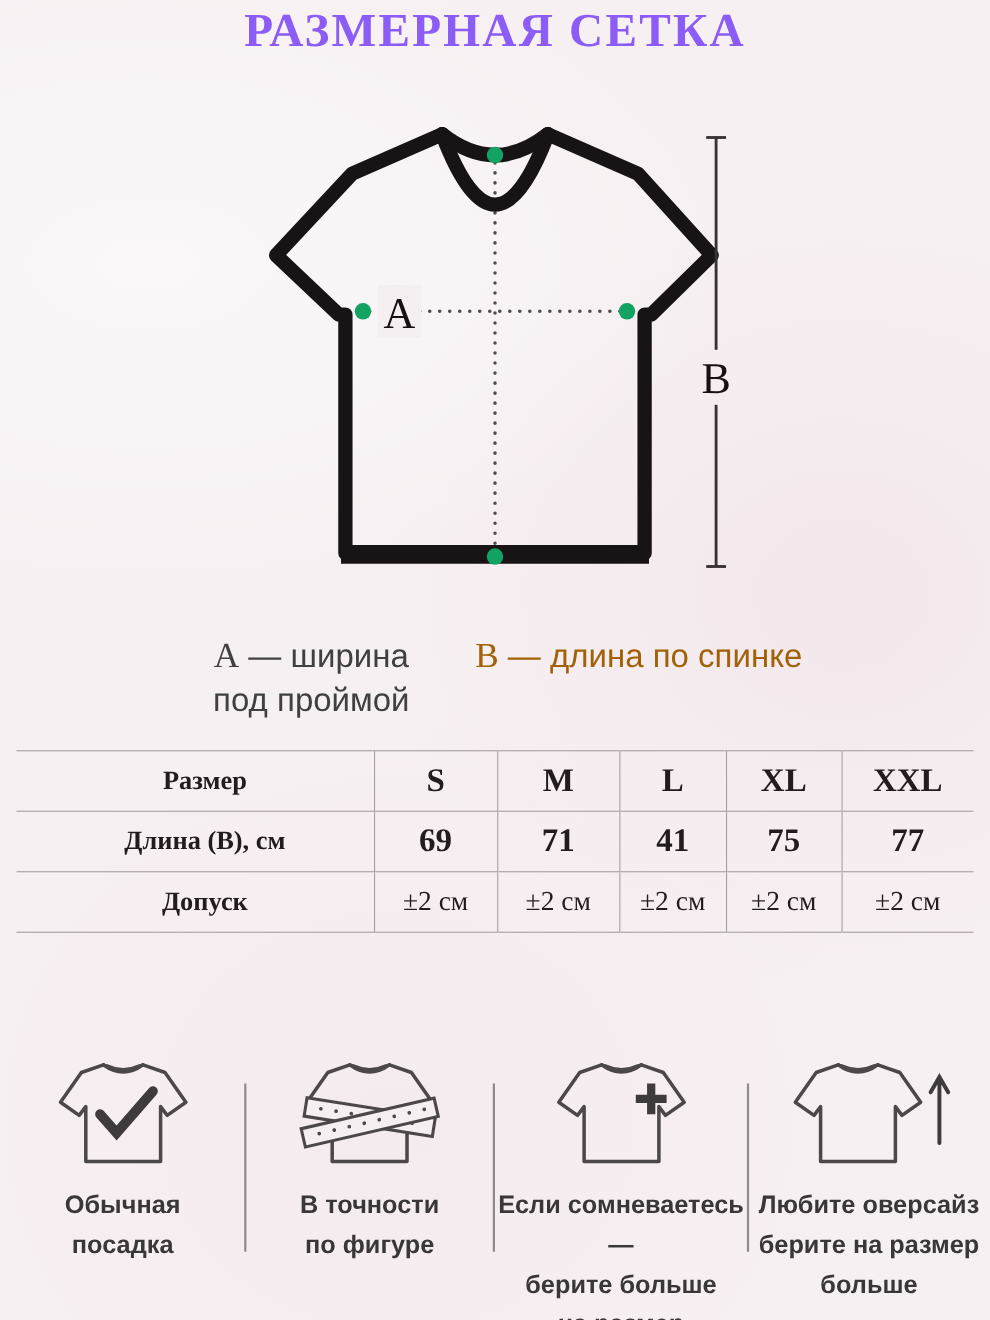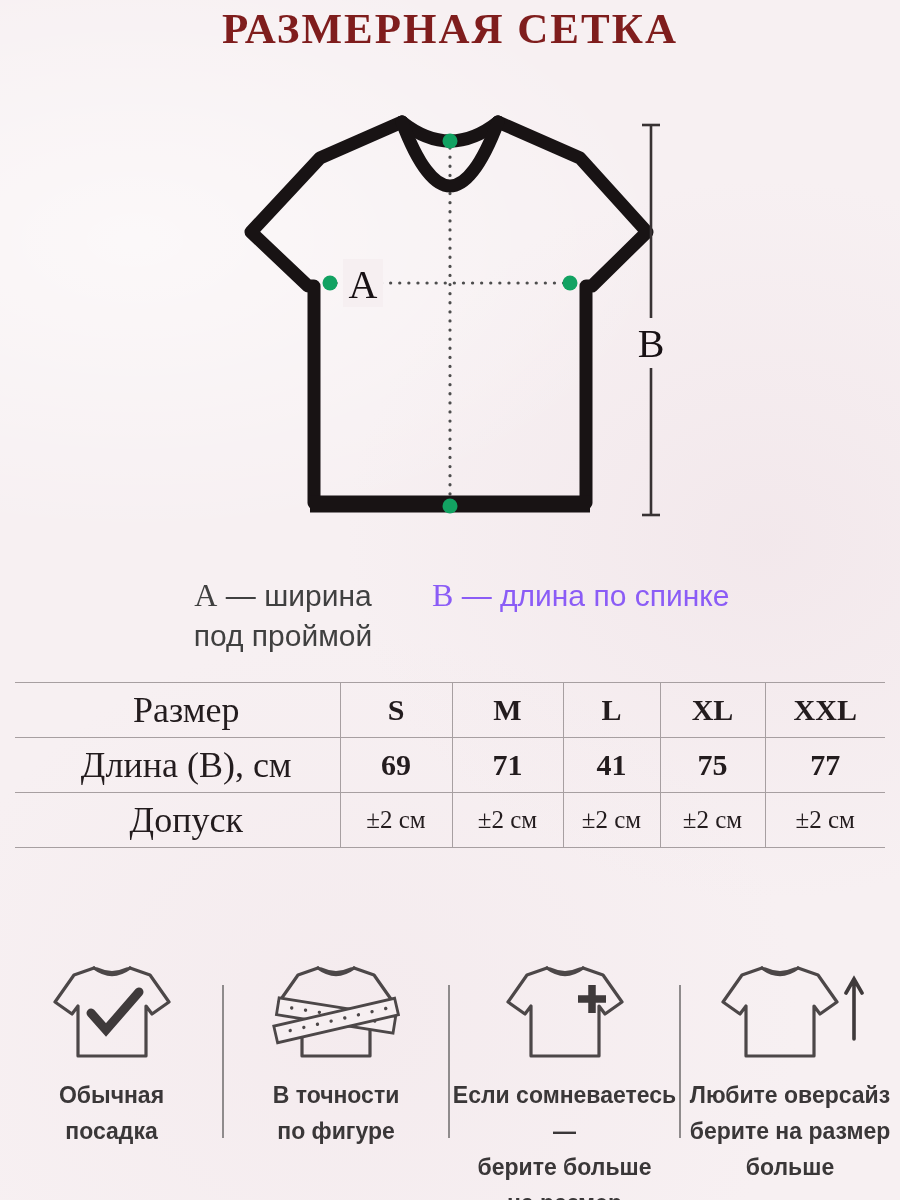--- a/index.html
+++ b/index.html
@@ -14,48 +14,48 @@
       radial-gradient(700px 600px at 85% 45%, rgba(238,224,229,.5), rgba(238,224,229,0) 60%),
       radial-gradient(800px 700px at 40% 85%, rgba(241,229,233,.45), rgba(241,229,233,0) 55%);
   }
 
   
   .page-title {
     position:absolute; top:4px; left:0; width:900px;
     text-align:center;
     font-family:"Liberation Serif","DejaVu Serif",serif;
     font-size:43px; font-weight:600; letter-spacing:2px;
-    color:#7f1d1d;
+    color:#8b5cf6;
   }
 
   
   .diagram { position:absolute; left:230px; top:100px; width:450px; height:440px; }
   .diagram .dotted { stroke:#4d4d4d; stroke-width:3.2; stroke-dasharray:0.1 9; stroke-linecap:round; fill:none; }
   .diagram .shirt  { stroke:#181314; stroke-width:13; fill:none; stroke-linejoin:round; stroke-linecap:round; }
   .diagram .hem    { stroke:#181314; stroke-width:17; stroke-linecap:butt; }
   .diagram .dot    { fill:#12a262; }
   .diagram .bline  { stroke:#383233; stroke-width:2.6; stroke-linecap:butt; }
   .diagram text    { font-family:"Liberation Serif","DejaVu Serif",serif; font-size:40px; fill:#181114; }
 
   
   .legend-a { position:absolute; left:168px; top:575px; width:230px; text-align:center;
               font-size:30px; color:#404040; line-height:40px; }
   .legend-b { position:absolute; left:432px; top:575px; width:400px; text-align:left;
-              font-size:30px; color:#8b5cf6; line-height:40px; }
+              font-size:30px; color:#a16207; line-height:40px; }
   .legend-letter { font-family:"Liberation Serif","DejaVu Serif",serif; font-size:32px; }
 
   
   .size-table-wrap { position:absolute; left:15px; top:682px; width:870px; }
   table.size-table { width:870px; border-collapse:collapse; table-layout:fixed;
                      font-family:"Liberation Serif","DejaVu Serif",serif; }
   table.size-table tr { height:55px; border-top:1px solid #a79fa1; }
   table.size-table { border-bottom:1px solid #a79fa1; }
   table.size-table td { vertical-align:middle; text-align:center; }
   table.size-table td + td { border-left:1px solid #a79fa1; }
-  td.row-label { text-align:left; padding-left:18px; font-size:36px; font-weight:400; }
+  td.row-label { text-align:left; padding-left:18px; font-size:24px; font-weight:700; }
   tr.head td.size-cell { font-size:30px; font-weight:600; }
   td.num-cell  { font-size:30px; font-weight:600;margin-left:33px; }
   td.tol-cell  { font-size:25px; font-weight:400; }
 
   
   .fit-guide { position:absolute; left:0; top:958px; width:900px;
                display:grid; grid-template-columns:223px 226px 231px 220px; }
   .fit-item { display:flex; flex-direction:column; align-items:center; }
   .fit-icon { height:107px; display:flex; align-items:center; justify-content:center; }
   .fit-icon svg .tee   { stroke:#4c4748; stroke-width:3.2; fill:none; stroke-linejoin:round; stroke-linecap:round; }

